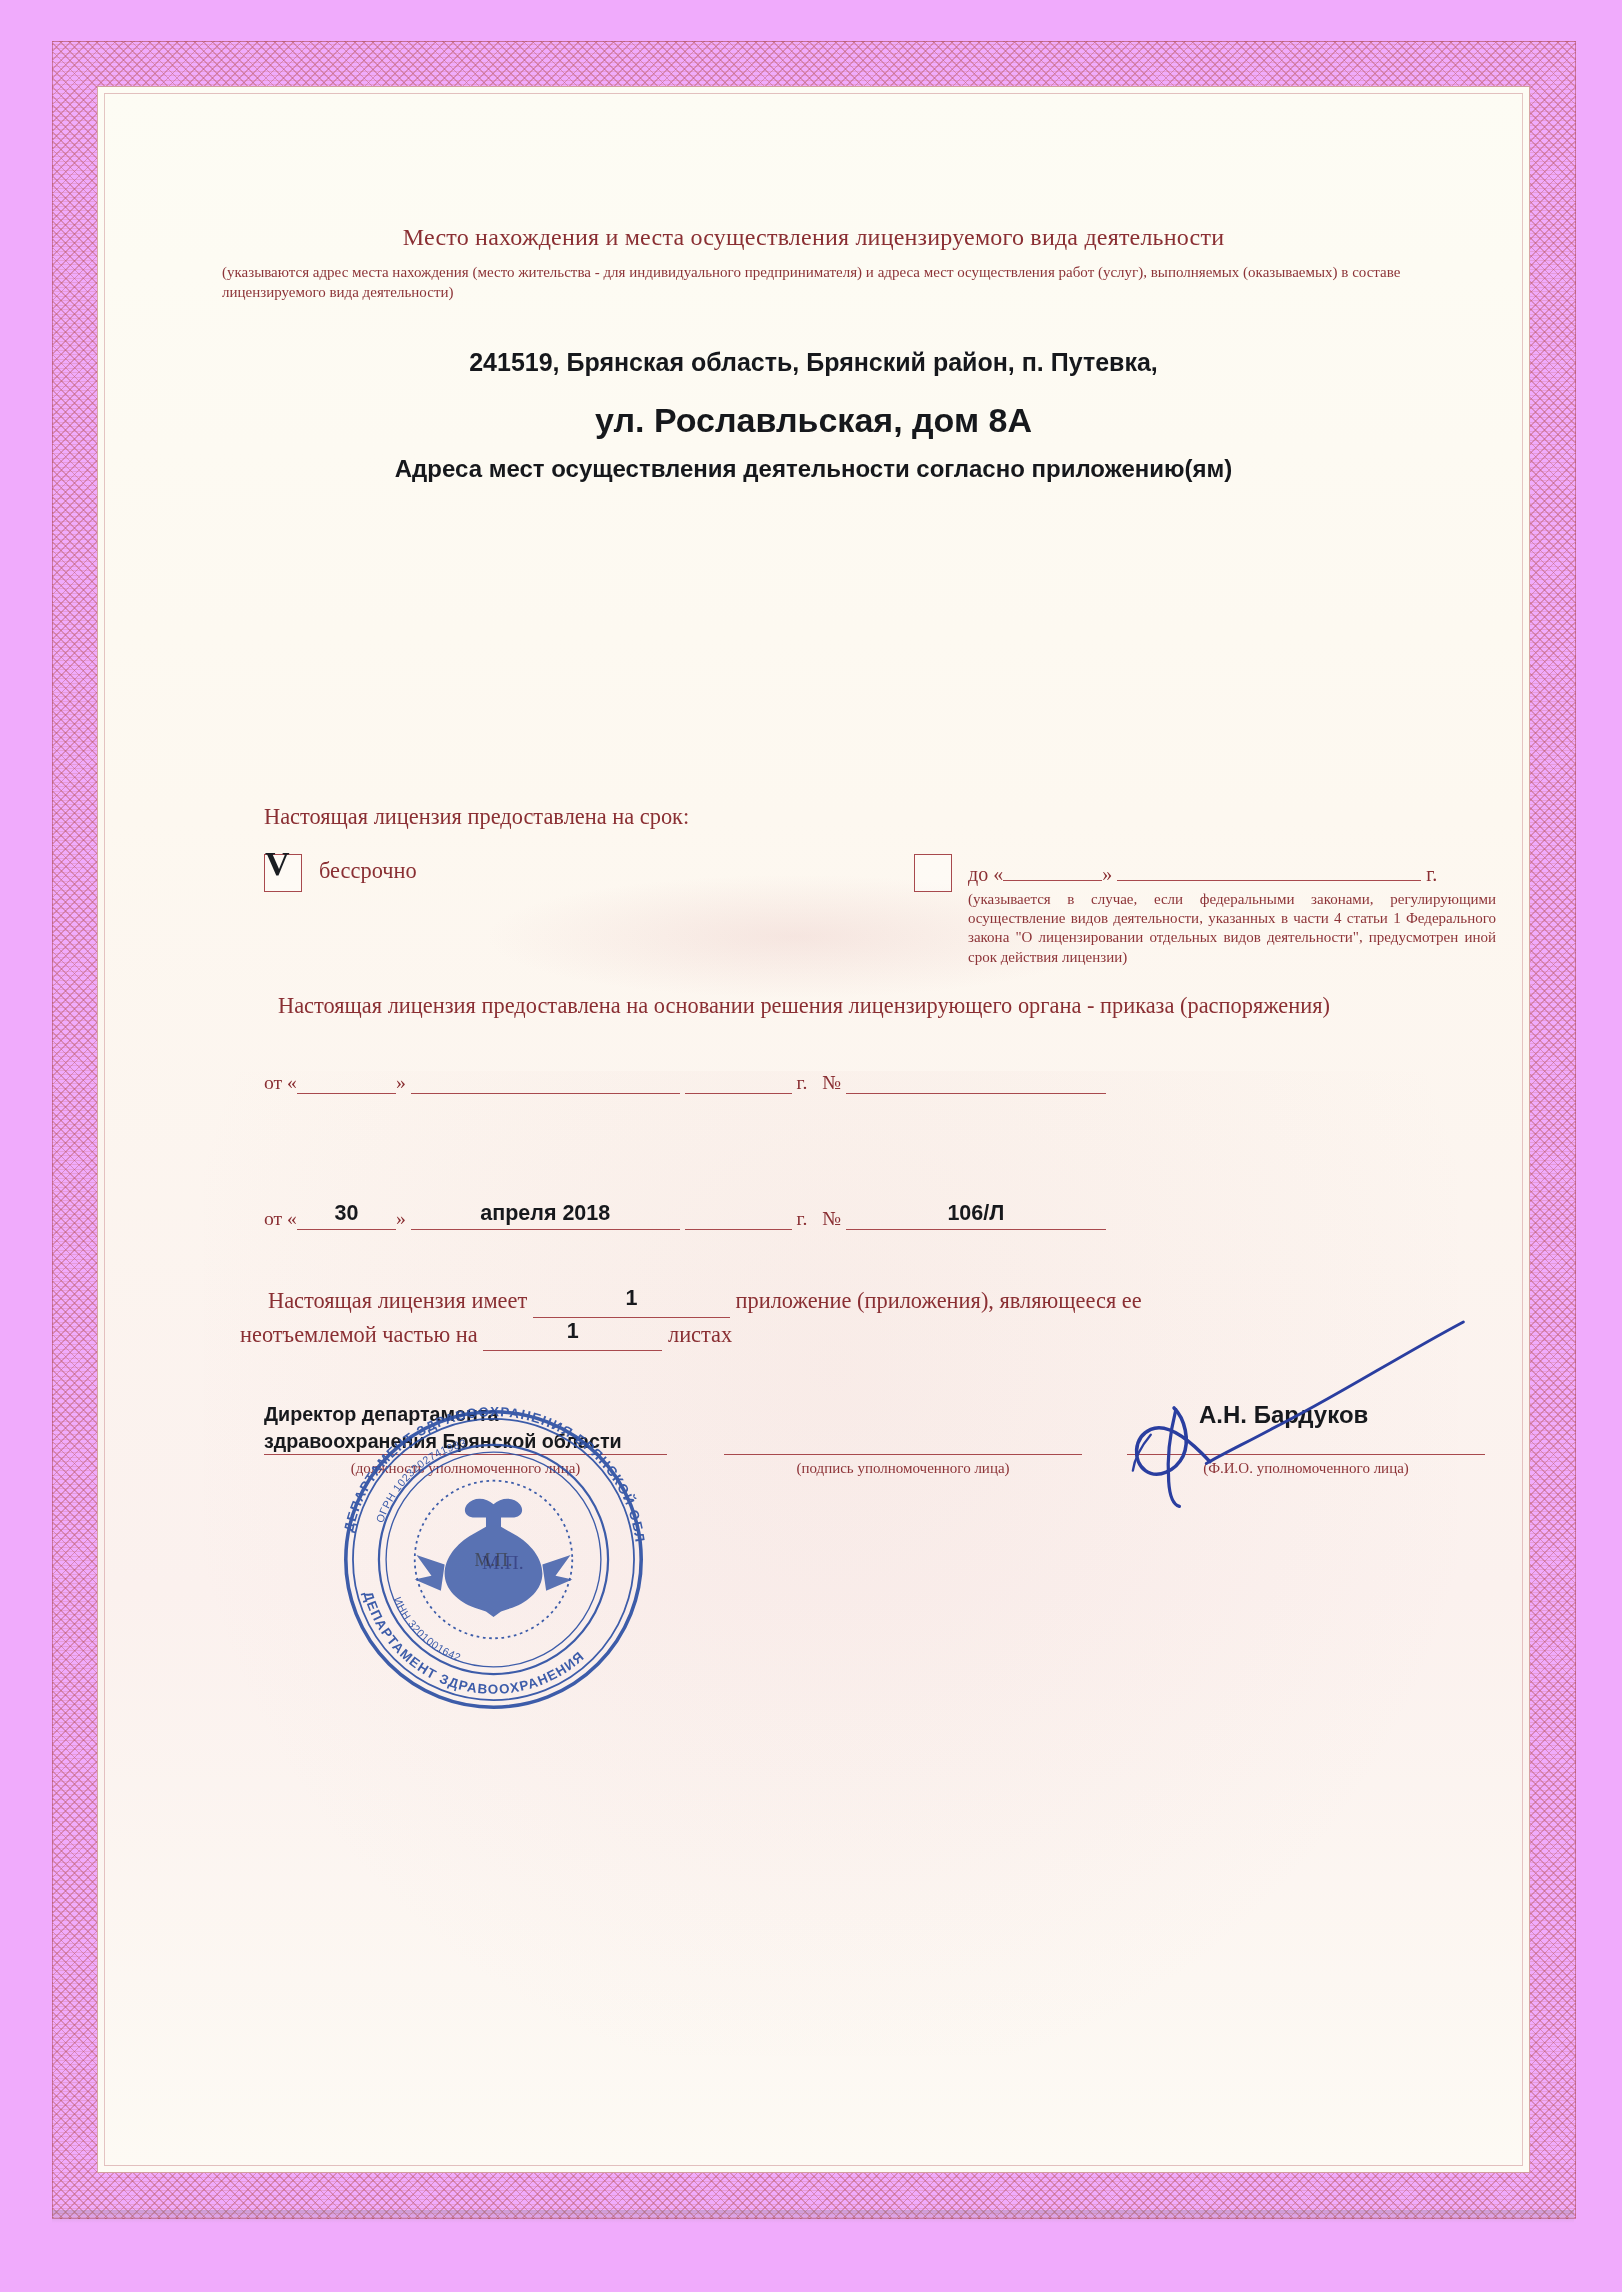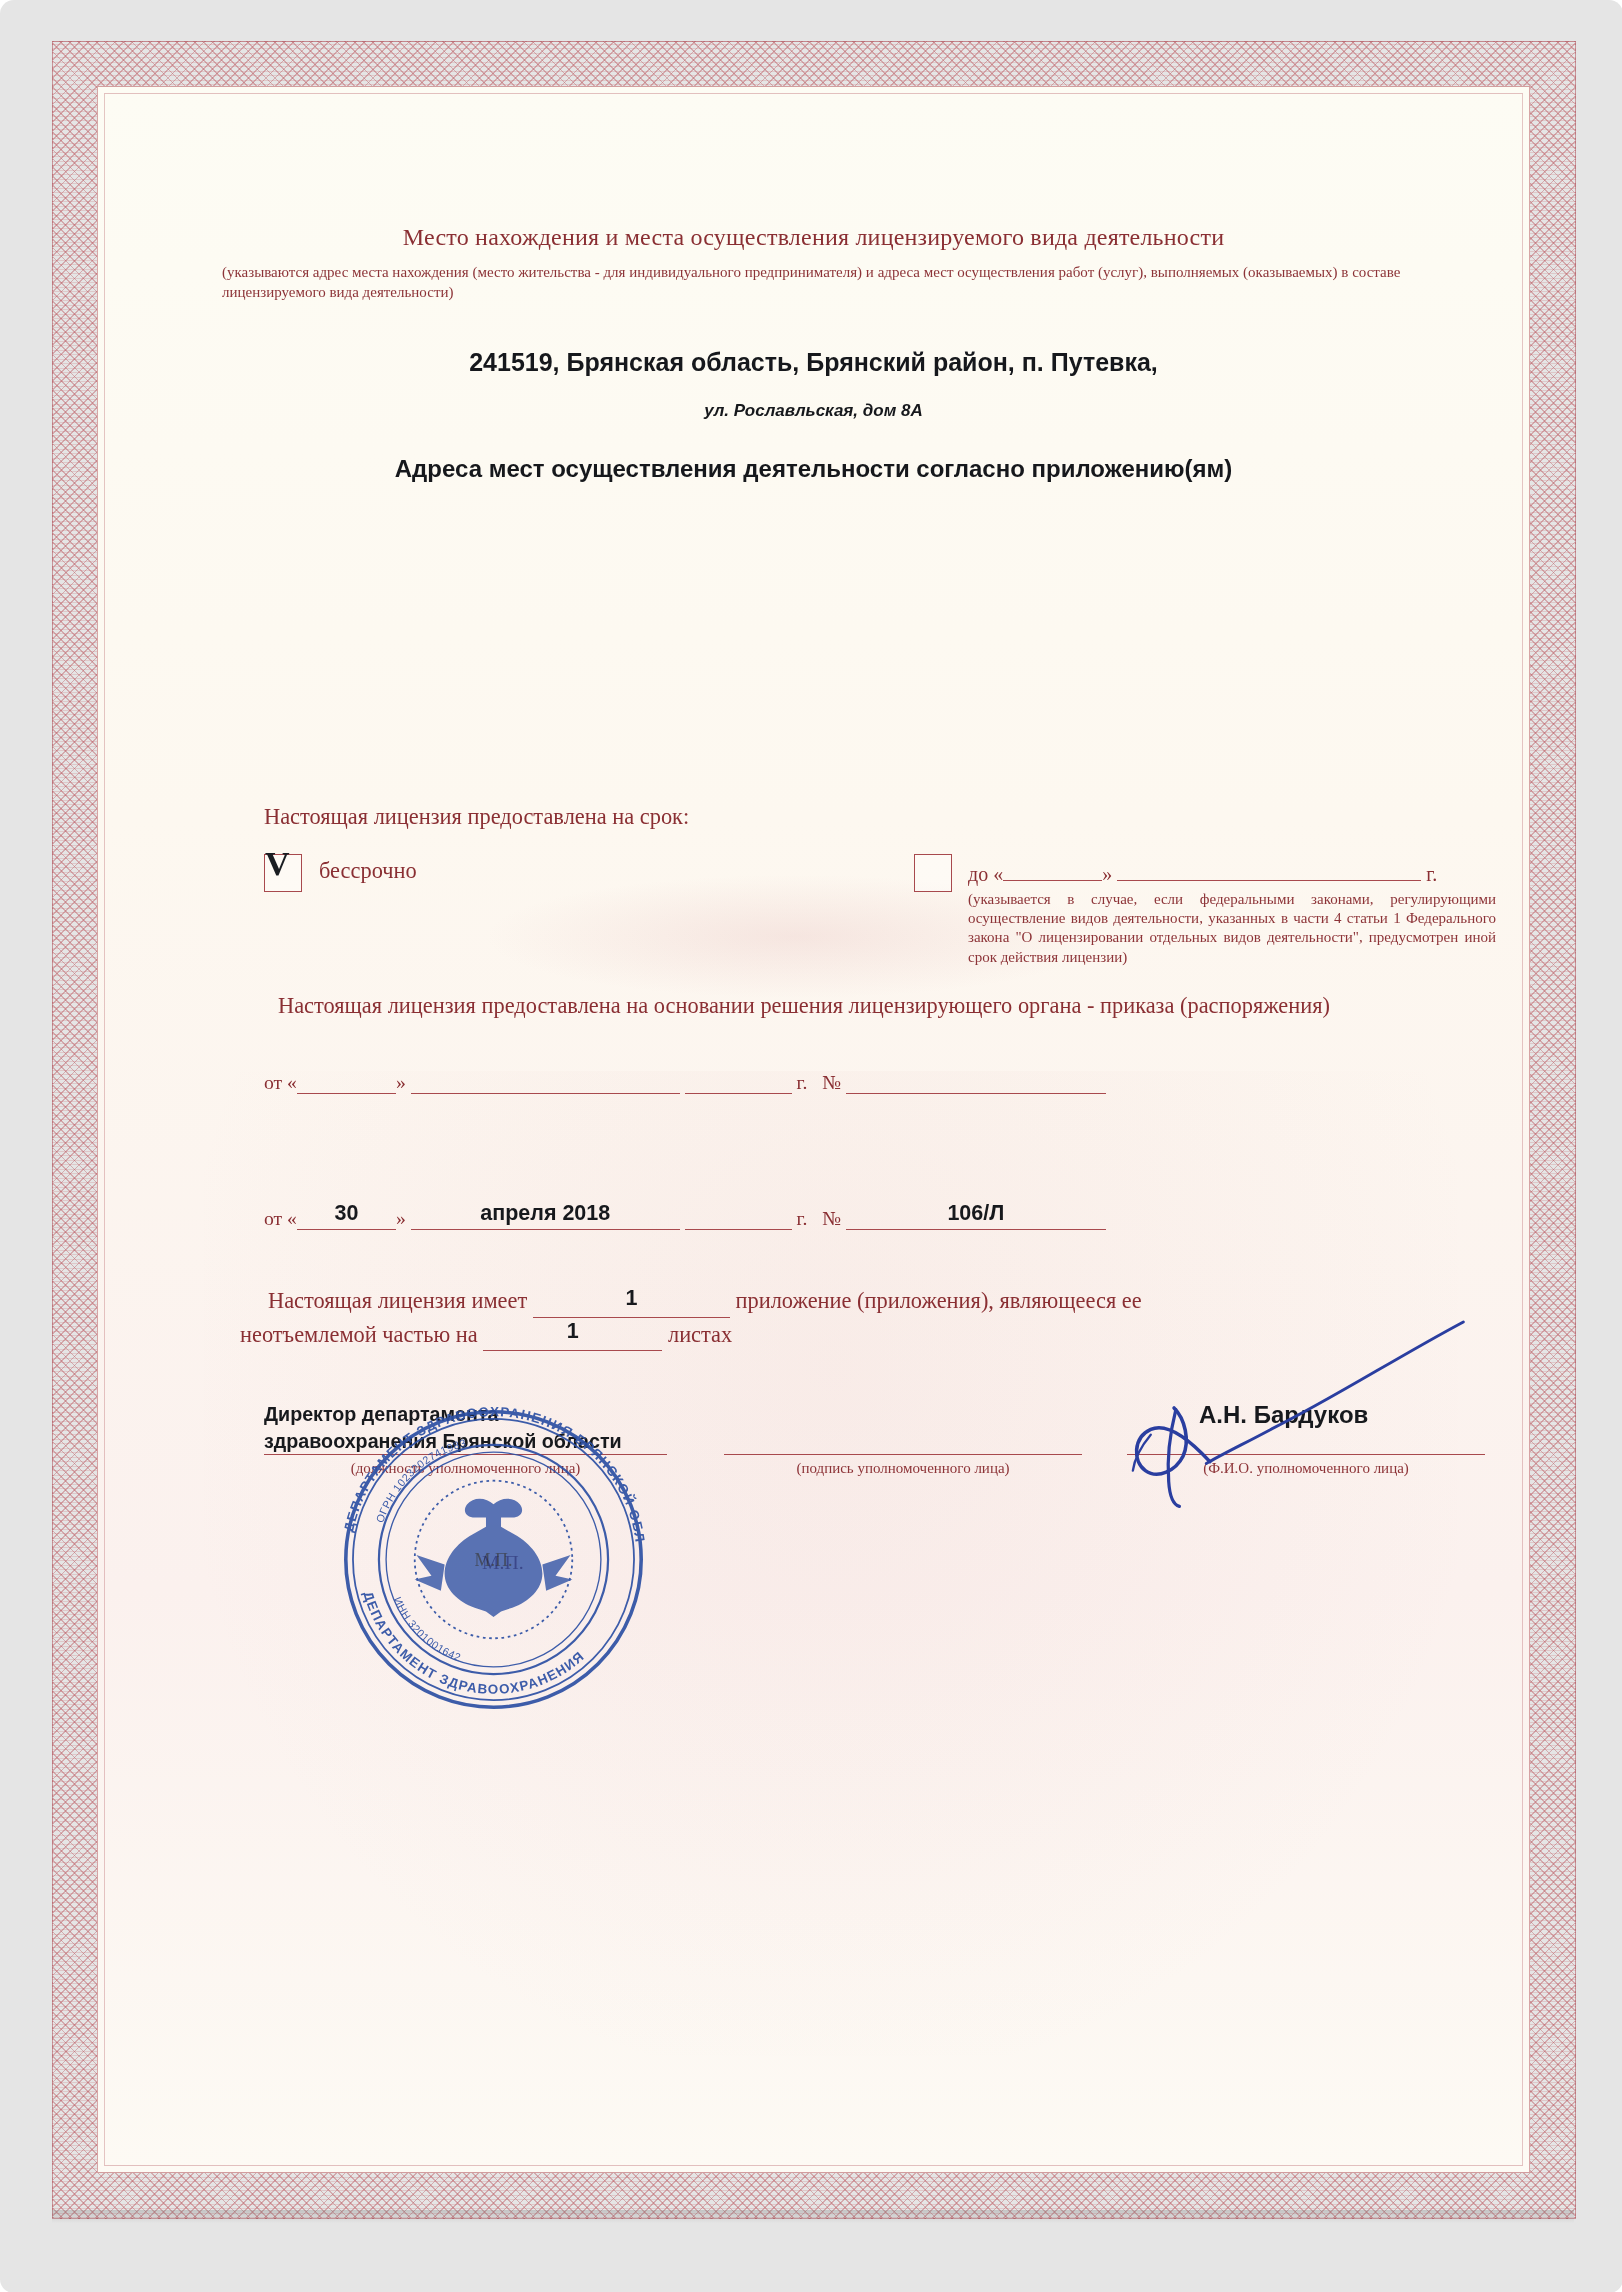--- a/index.html
+++ b/index.html
@@ -14,22 +14,21 @@
     position: relative;
     overflow: hidden;
   }
 
   
   .page {
     position: absolute;
     left: 0; top: 0;
     width: 1623px;
     height: 2293px;
-    background: #e5e5e5;
-    border-radius: 14px;
+    background: #f0abfc;
   }
   .guilloche-outer {
     position: absolute;
     left: 52px; top: 41px;
     width: 1522px;
     height: 2176px;
     background:
       repeating-linear-gradient(45deg, rgba(186,84,92,0.40) 0px, rgba(186,84,92,0.40) 1.3px, rgba(255,255,255,0) 1.3px, rgba(255,255,255,0) 6.3px),
       repeating-linear-gradient(-45deg, rgba(186,84,92,0.40) 0px, rgba(186,84,92,0.40) 1.3px, rgba(255,255,255,0) 1.3px, rgba(255,255,255,0) 6.3px),
       repeating-linear-gradient(0deg, rgba(200,110,115,0.25) 0px, rgba(200,110,115,0.25) 0.9px, rgba(255,255,255,0) 0.9px, rgba(255,255,255,0) 4.5px);
@@ -96,21 +95,21 @@
 
   .addr-line {
     position: absolute;
     width: 1433px;
     text-align: center;
     font-family: "Liberation Sans", sans-serif;
     font-weight: bold;
     color: #16181c;
   }
   .addr1 { top: 262px; font-size: 25px; }
-  .addr2 { top: 315px; font-size: 17px; font-style: italic; }
+  .addr2 { top: 315px; font-size: 34px; }
   .addr3 { top: 369px; font-size: 24px; }
 
   .term-head {
     position: absolute;
     left: 167px; top: 718px;
     font-size: 22.4px;
     color: #8a2f33;
   }
 
   .chk {

